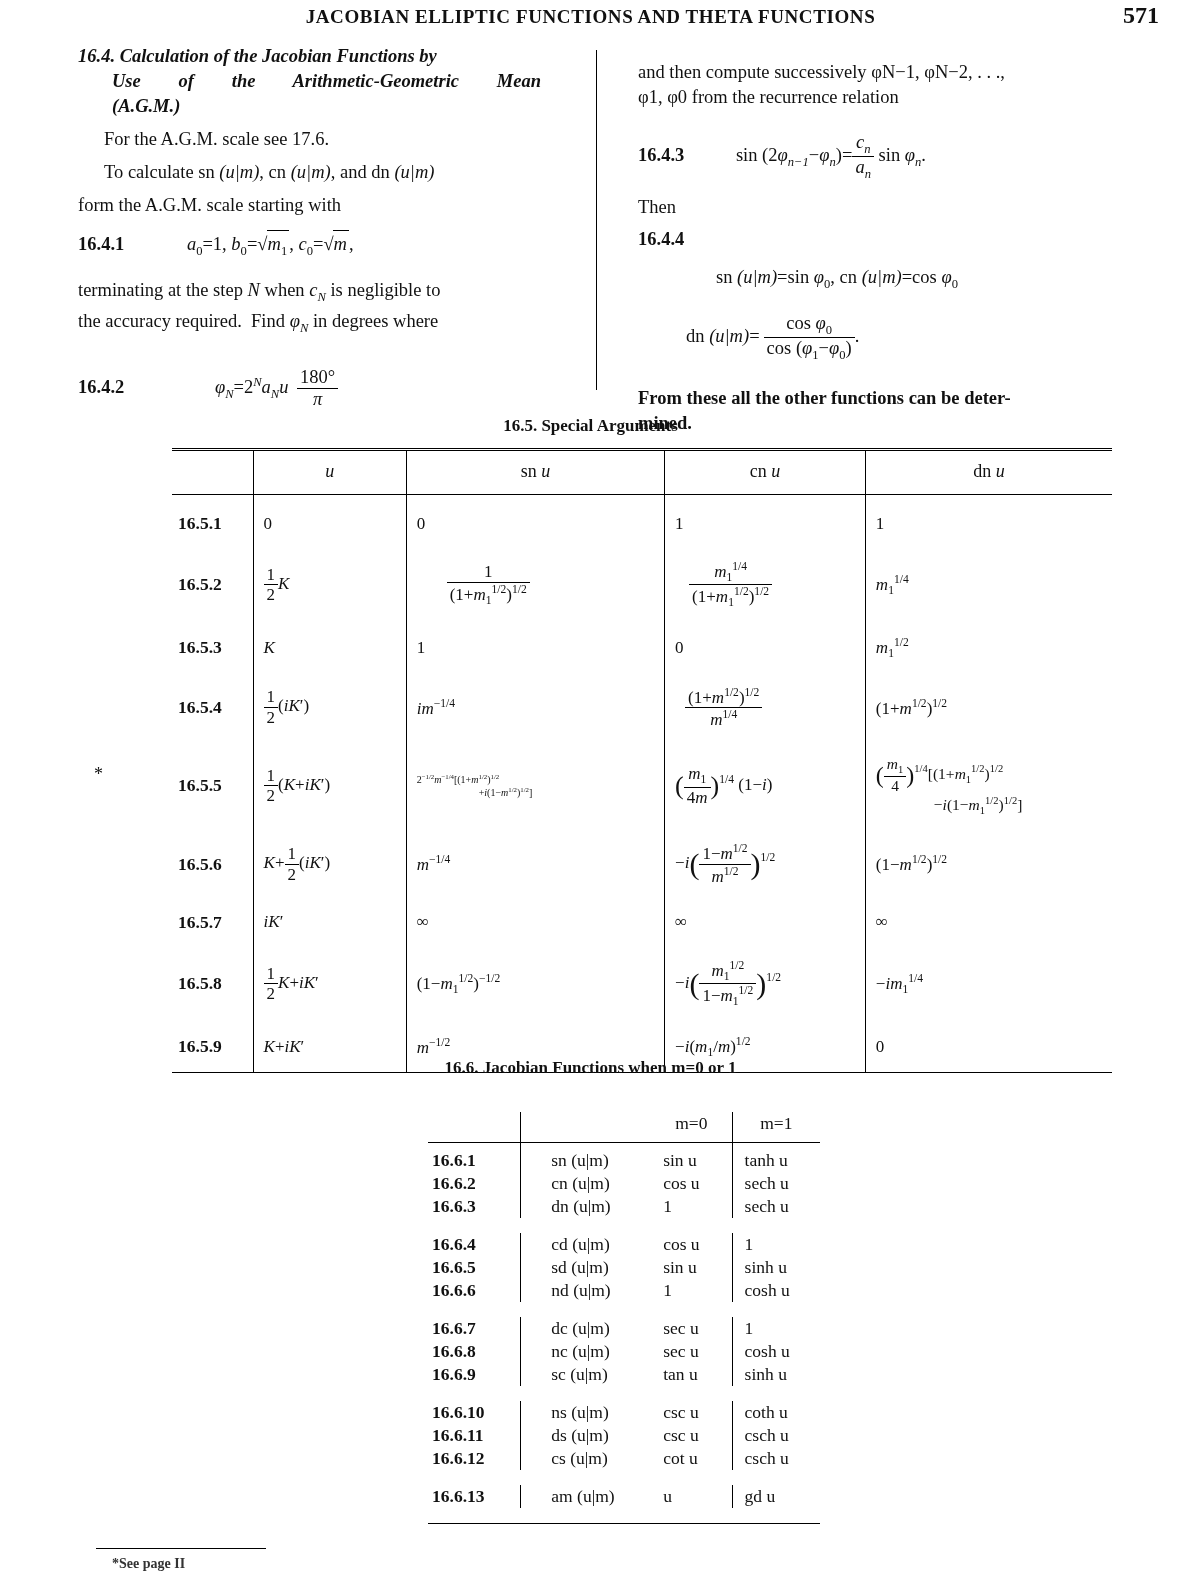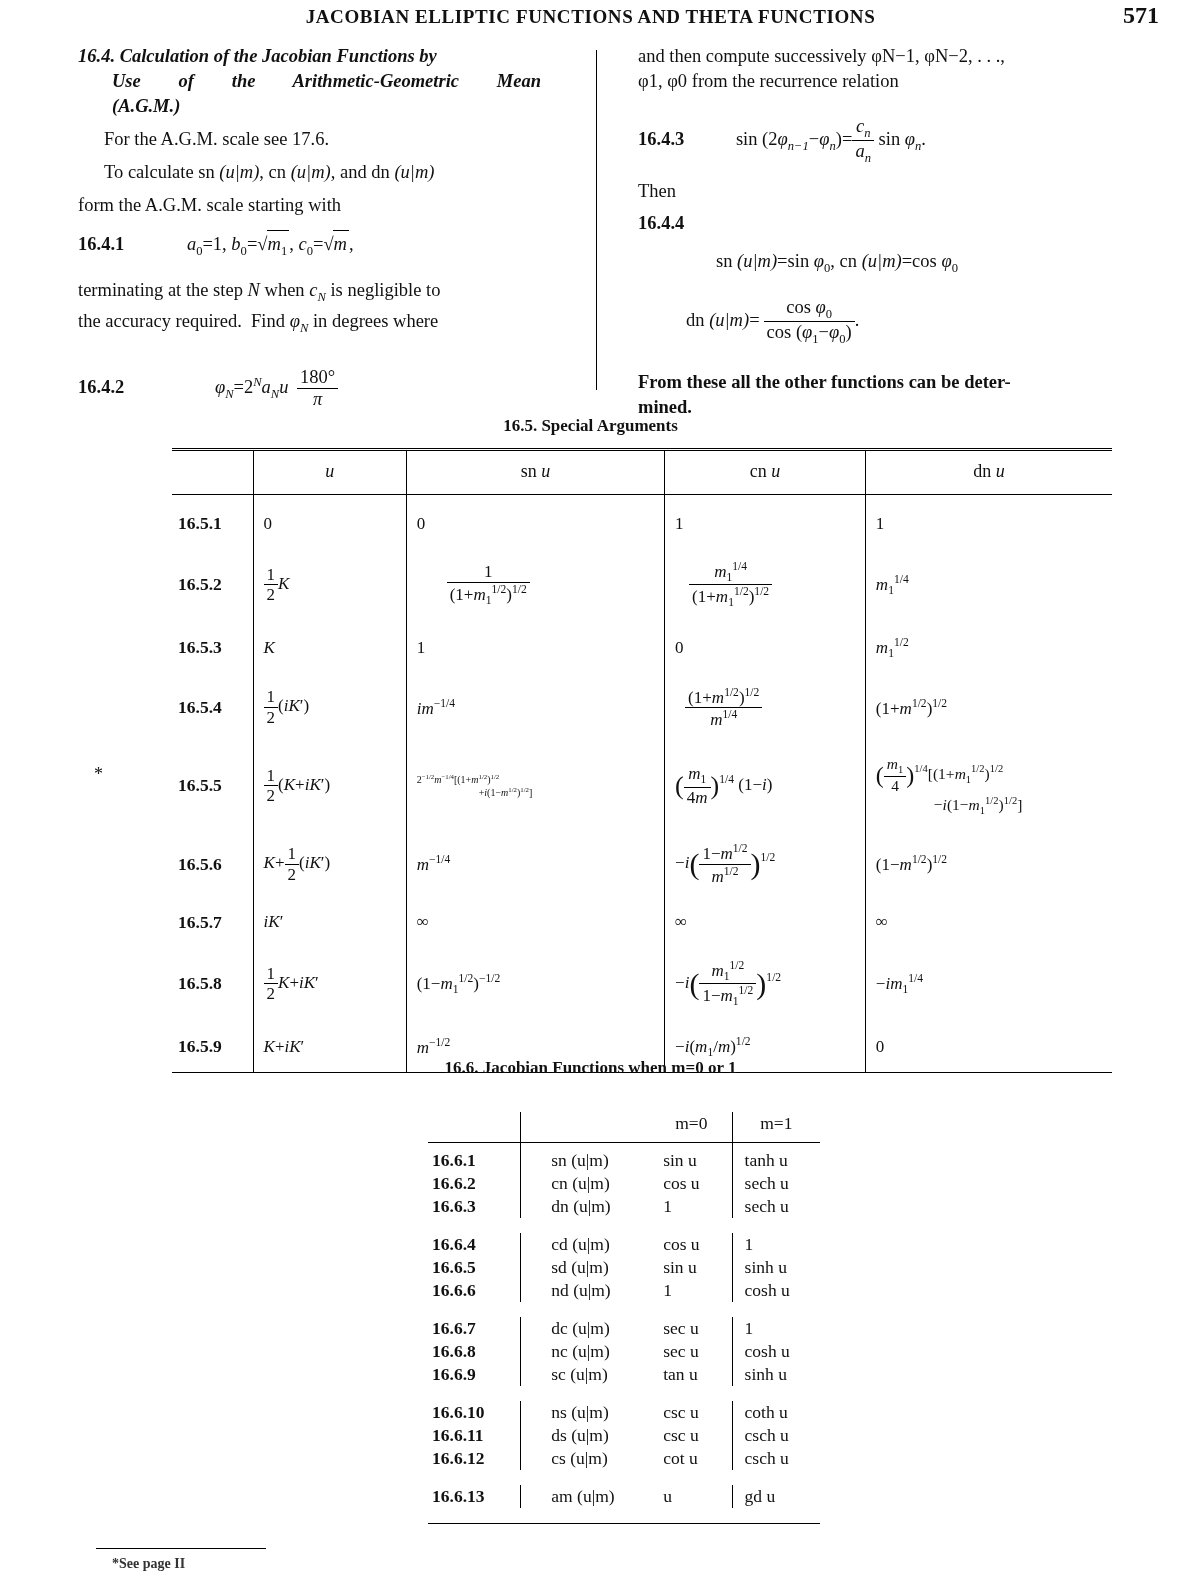--- a/index.html
+++ b/index.html
@@ -128,21 +128,21 @@
       <div class="eqline" style="margin-top:26px;">
         <span class="eqnum">16.4.2</span>
         <span class="eqbody" style="margin-left:86px;">
           <i>φ<sub>N</sub></i>=2<sup><i>N</i></sup><i>a<sub>N</sub>u</i>
           <span class="frac" style="margin-left:4px;"><span class="num">180°</span><span class="den"><i>π</i></span></span>
         </span>
       </div>
     </div>
 
     <div class="colR">
-      <p class="body noind" style="margin-top:0;">
+      <p class="body noind" style="margin-top:16px;">
         <span>and then compute successively φN−1, φN−2, . . .,</span><br>
         <span>φ1, φ0 from the recurrence relation</span>
       </p>
 
       <div class="eqline" style="margin-top:22px;">
         <span class="eqnum">16.4.3</span>
         <span class="eqbody" style="margin-left:47px;">
           sin (2<i>φ<sub>n−1</sub></i>−<i>φ<sub>n</sub></i>)=<span class="frac"><span class="num"><i>c<sub>n</sub></i></span><span class="den"><i>a<sub>n</sub></i></span></span> sin <i>φ<sub>n</sub></i>.
         </span>
       </div>

